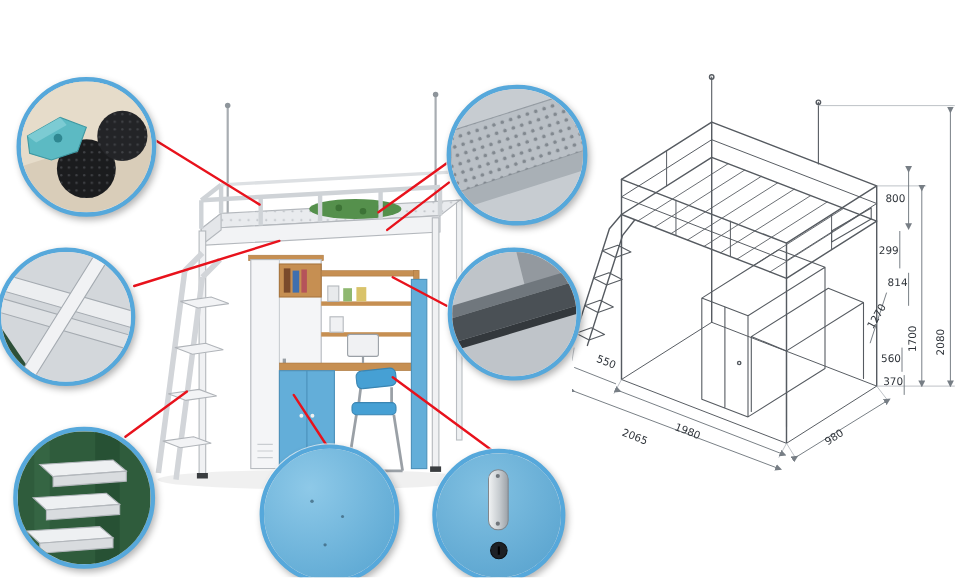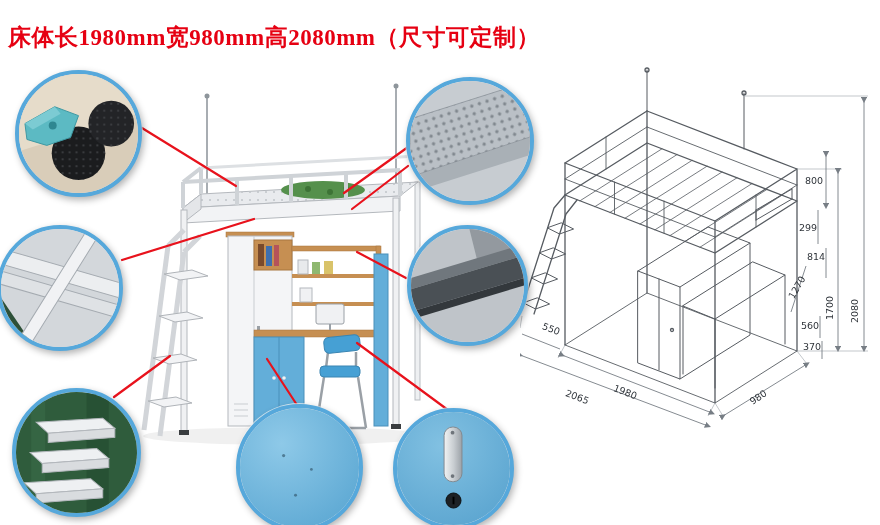--- a/index.html
+++ b/index.html
@@ -27,21 +27,20 @@
   .c5 { left:407px; top:225px; width:121px; height:121px; }
   .c6 { left:236px; top:404px; width:127px; height:127px; }
   .c7 { left:393px; top:408px; width:121px; height:121px; }
   .dim { font-family:"DejaVu Sans",sans-serif; font-size:9.5px; fill:#2f343a; }
 </style>
 </head>
 <body>
 
 <div class="page">
 
-  <div class="title">床体长1980mm宽980mm高2080mm（尺寸可定制）</div>
 
   <svg class="photo-svg" viewBox="0 0 305 375">
     <defs>
       <pattern id="deckdots" width="8" height="8" patternUnits="userSpaceOnUse">
         <circle cx="2" cy="2" r="1" fill="#c0c4c9"></circle>
       </pattern>
     </defs>
     <ellipse cx="160" cy="358" rx="145" ry="9" fill="#000000" opacity="0.06"></ellipse>
 
     <g stroke="#a8adb2" stroke-width="2">

